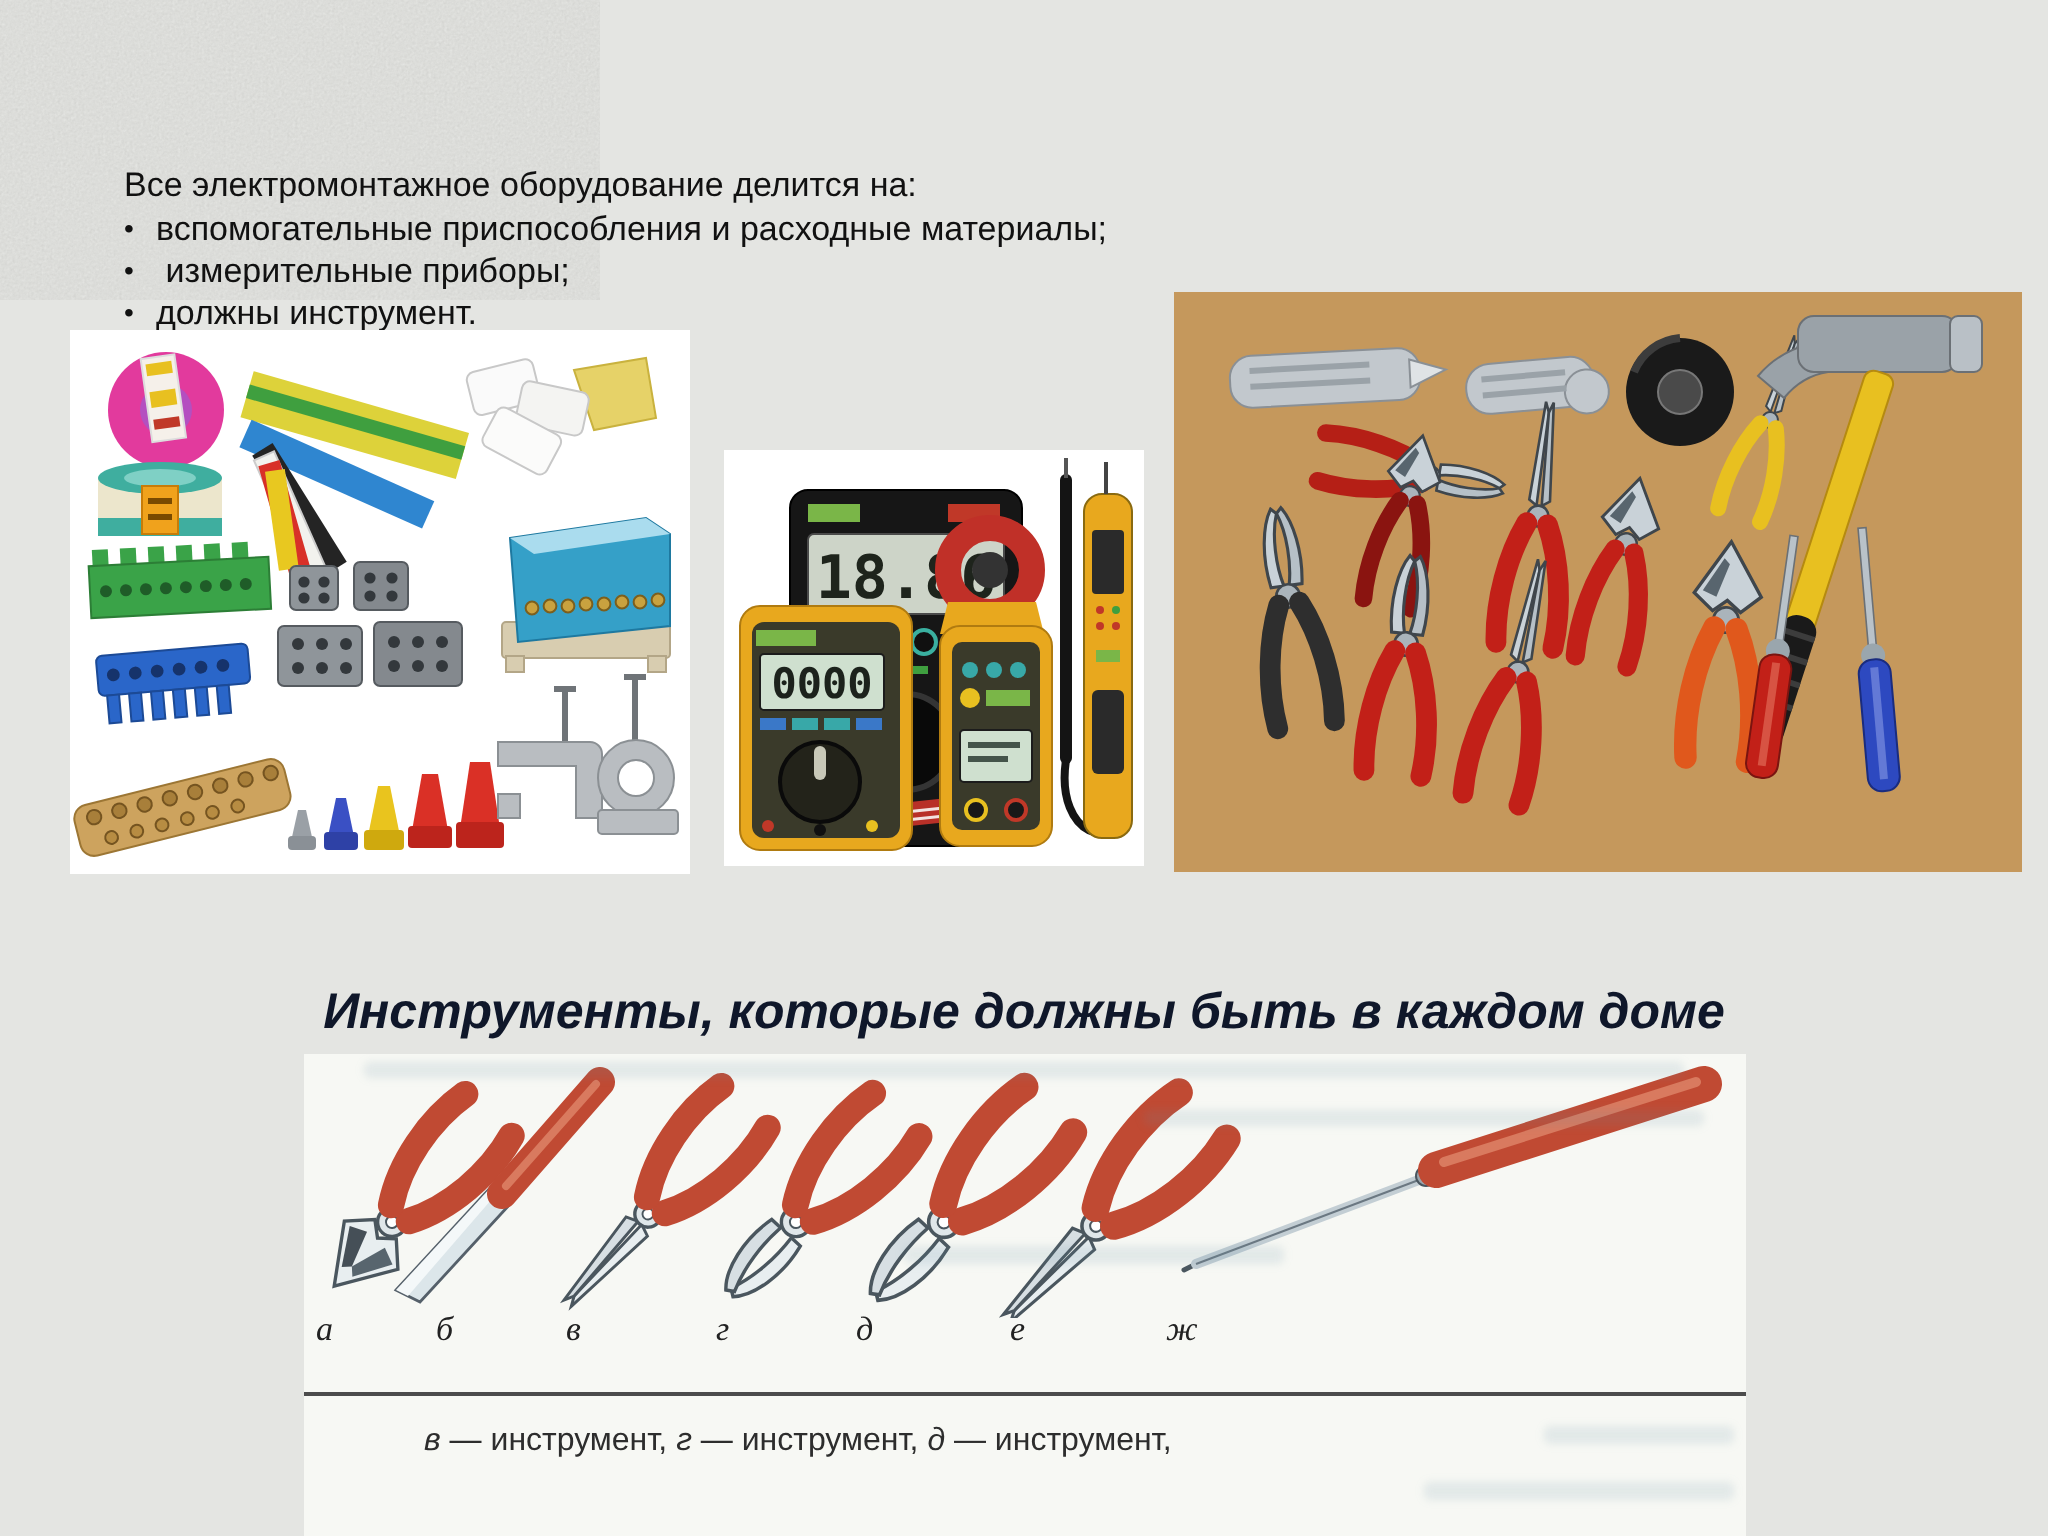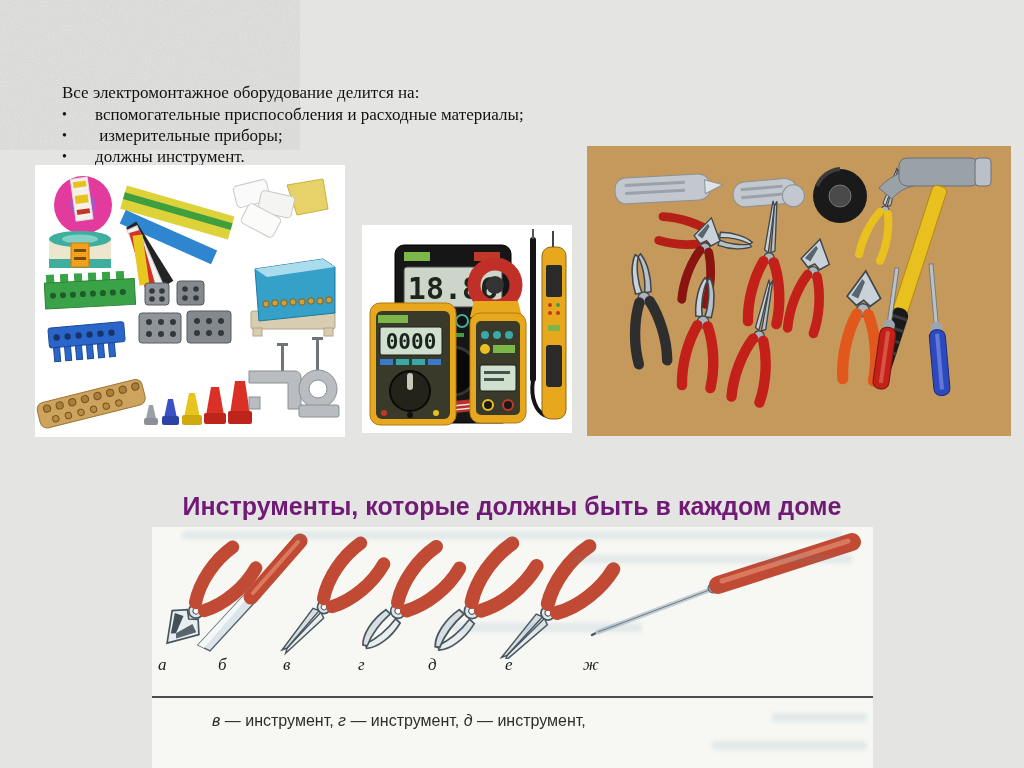--- a/index.html
+++ b/index.html
@@ -3,35 +3,35 @@
 <meta charset="utf-8">
 <style>
   html,body{margin:0;padding:0;background:#888;}
   .slide{position:relative;width:1024px;height:768px;background:#e4e5e2;overflow:hidden;
          font-family:"Liberation Sans",sans-serif;color:#151515;}
   .noise-layer{position:absolute;inset:0;z-index:0;pointer-events:none;}
   .layer{position:absolute;z-index:1;}
 
   .title{top:30px;left:0;width:100%;text-align:center;font-size:34px;font-weight:600;
          letter-spacing:-0.2px;color:#161616;}
-  .intro-block{top:82px;left:62px;width:560px;font-family:Liberation Serif, serif;
+  .intro-block{top:82px;left:62px;width:560px;font-family:Liberation Sans, sans-serif;
                font-size:17px;line-height:21px;color:#111;}
   .intro-block ul{list-style:none;margin:0;padding:0;}
   .intro-block li{display:flex;}
   .intro-block .dot{width:12px;font-size:14px;}
-  .intro-block .btxt{margin-left:21px;white-space:pre;}
+  .intro-block .btxt{margin-left:4px;white-space:pre;}
 
   .photo{position:absolute;z-index:1;background:#fff;}
   #photo-accessories{left:35px;top:165px;width:310px;height:272px;}
   #photo-meters{left:362px;top:225px;width:210px;height:208px;}
   #photo-tools{left:587px;top:146px;width:424px;height:290px;background:#c89a5e;}
   .photo svg{display:block;width:100%;height:100%;}
 
   .subtitle{top:471px;left:0;width:100%;text-align:center;font-size:25px;font-weight:600;
-            color:#701a75;}
+            color:#0f172a;font-style:italic;}
 
   .figure{position:absolute;z-index:1;left:152px;top:527px;width:721px;height:241px;
           background:#f7f8f4;overflow:hidden;}
   .fig-art{position:absolute;top:0;left:0;width:721px;height:132px;}
   .fig-labels{position:absolute;top:128px;left:0;width:100%;height:22px;
               font-family:"Liberation Serif",serif;font-style:italic;font-size:17px;color:#222;}
   .fig-labels span{position:absolute;top:0;}
   .fig-labels span:nth-child(1){left:6px;}
   .fig-labels span:nth-child(2){left:66px;}
   .fig-labels span:nth-child(3){left:131px;}

